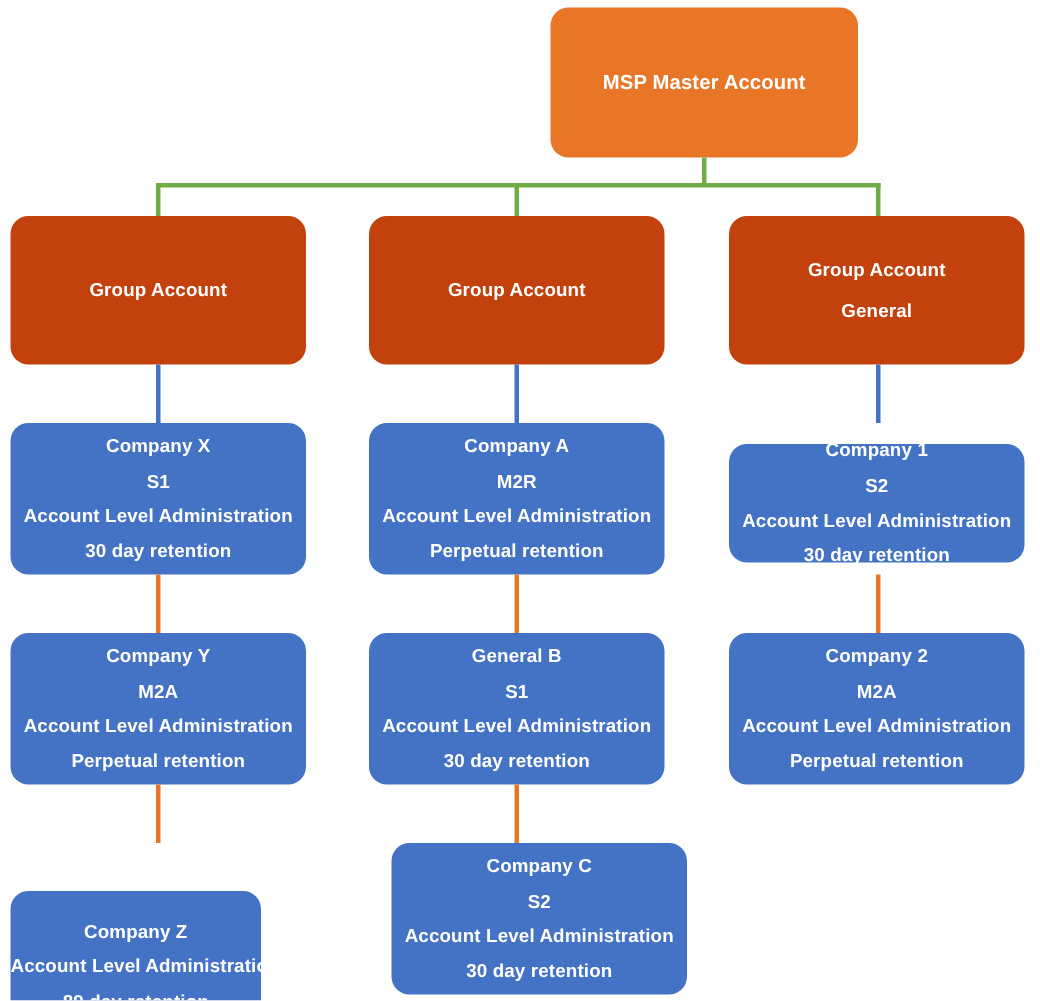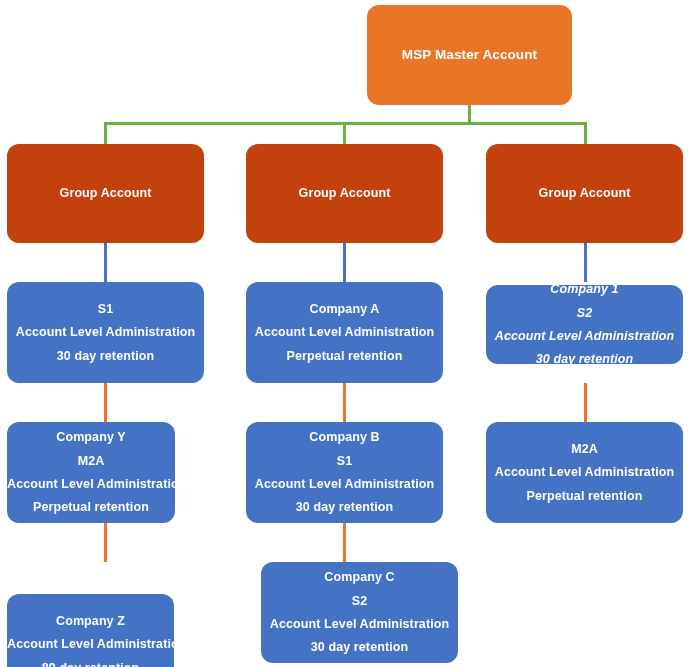--- a/index.html
+++ b/index.html
@@ -92,28 +92,29 @@
   <div class="conn conn-v c-green" style="left:343px; top:122px; height:22px;"></div>
   <div class="conn conn-v c-green" style="left:584px; top:122px; height:22px;"></div>
 
   <div class="node node-group" style="left:7px; top:144px; width:197px; height:99px;">
     <span class="line">Group Account</span>
   </div>
 
   <div class="conn conn-v c-blue" style="left:104px; top:243px; height:39px;"></div>
 
   <div class="node node-company" style="left:7px; top:282px; width:197px; height:101px;">
+    <span class="line">Company X</span>
     <span class="line">S1</span>
     <span class="line">Account Level Administration</span>
     <span class="line">30 day retention</span>
   </div>
 
   <div class="conn conn-v c-orange" style="left:104px; top:383px; height:39px;"></div>
 
-  <div class="node node-company" style="left:7px; top:422px; width:168px; height:101px;">
+  <div class="node node-company" style="left:7px; top:422px; width:197px; height:101px;">
     <span class="line">Company Y</span>
     <span class="line">M2A</span>
     <span class="line">Account Level Administration</span>
     <span class="line">Perpetual retention</span>
   </div>
 
   <div class="conn conn-v c-orange" style="left:104px; top:523px; height:39px;"></div>
 
   <div class="node node-company" style="left:7px; top:594px; width:167px; height:101px;">
     <span class="line">Company Z</span>
@@ -122,56 +123,59 @@
   </div>
 
   <div class="node node-group" style="left:246px; top:144px; width:197px; height:99px;">
     <span class="line">Group Account</span>
   </div>
 
   <div class="conn conn-v c-blue" style="left:343px; top:243px; height:39px;"></div>
 
   <div class="node node-company" style="left:246px; top:282px; width:197px; height:101px;">
     <span class="line">Company A</span>
+    <span class="line">M2R</span>
     <span class="line">Account Level Administration</span>
     <span class="line">Perpetual retention</span>
   </div>
 
   <div class="conn conn-v c-orange" style="left:343px; top:383px; height:39px;"></div>
 
   <div class="node node-company" style="left:246px; top:422px; width:197px; height:101px;">
-    <span class="line">Company B</span>
+    <span class="line">General B</span>
     <span class="line">S1</span>
     <span class="line">Account Level Administration</span>
     <span class="line">30 day retention</span>
   </div>
 
   <div class="conn conn-v c-orange" style="left:343px; top:523px; height:39px;"></div>
 
   <div class="node node-company" style="left:246px; top:562px; width:197px; height:101px;margin-left:15px;">
     <span class="line">Company C</span>
     <span class="line">S2</span>
     <span class="line">Account Level Administration</span>
     <span class="line">30 day retention</span>
   </div>
 
   <div class="node node-group" style="left:486px; top:144px; width:197px; height:99px;">
     <span class="line">Group Account</span>
+    <span class="line">General</span>
   </div>
 
   <div class="conn conn-v c-blue" style="left:584px; top:243px; height:39px;"></div>
 
-  <div class="node node-company" style="left:486px; top:285px; width:197px; height:79px;font-style:italic;">
+  <div class="node node-company" style="left:486px; top:296px; width:197px; height:79px;">
     <span class="line">Company 1</span>
     <span class="line">S2</span>
     <span class="line">Account Level Administration</span>
     <span class="line">30 day retention</span>
   </div>
 
   <div class="conn conn-v c-orange" style="left:584px; top:383px; height:39px;"></div>
 
   <div class="node node-company" style="left:486px; top:422px; width:197px; height:101px;">
+    <span class="line">Company 2</span>
     <span class="line">M2A</span>
     <span class="line">Account Level Administration</span>
     <span class="line">Perpetual retention</span>
   </div>
 
 </div>
 
 </body></html>

